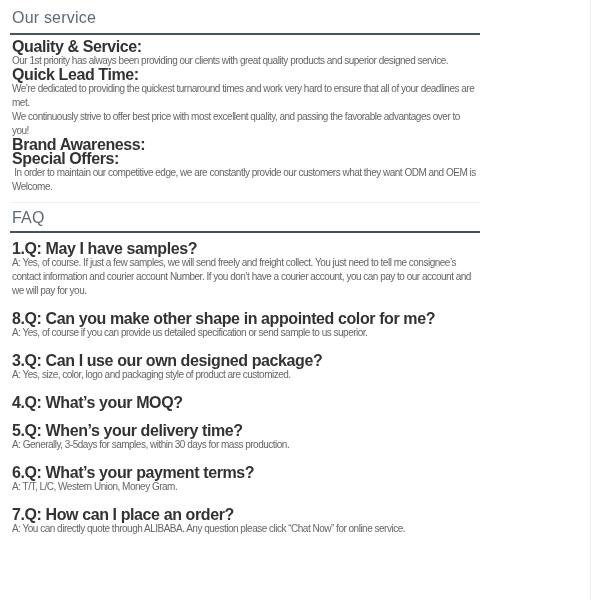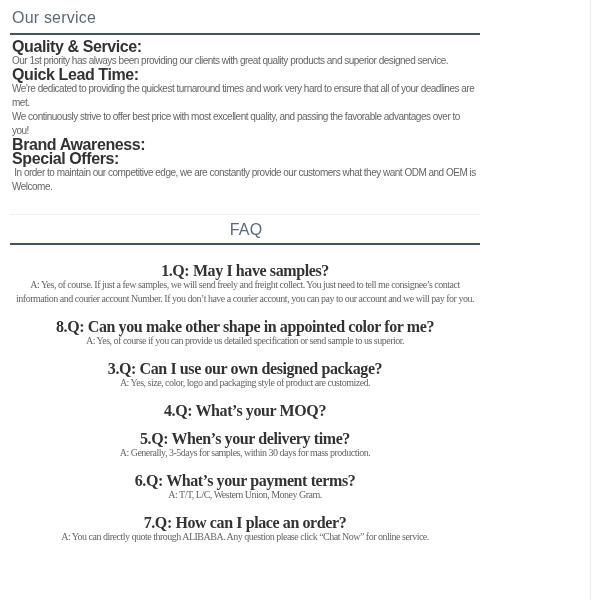--- a/index.html
+++ b/index.html
@@ -19,23 +19,23 @@
   .section-title {
     font-size: 16px;
     font-weight: 400;
     color: var(--heading-text, #5c6a77);
     letter-spacing: 0.2px;
     line-height: 19px;
     padding: 4px 0 6px 2px;
     border-bottom: 2px solid var(--heading-underline, #46535f);
   }
   .section-body { padding: 5px 2px 0 2px; }
-  .faq-section { margin-top: 20px; border-top: 1px solid var(--faq-divider, #eef1f4); text-align: center; }
+  .faq-section { margin-top: 8px; border-top: 1px solid var(--faq-divider, #eef1f4); }
   .faq-section .section-title { padding-top: 5px; padding-bottom: 4px; }
-  .faq-section .section-body { padding-top: 19px; font-family: Liberation Serif, serif; }
+  .faq-section .section-body { padding-top: 9px; }
   .service-item p, .faq-item p { white-space: pre-wrap; }
   .label, .question {
     font-size: 16px;
     font-weight: 700;
     color: var(--label-text, #333333);
     letter-spacing: -0.4px;
     line-height: 14px;
   }
   .text, .answer {
     font-size: 10px;

